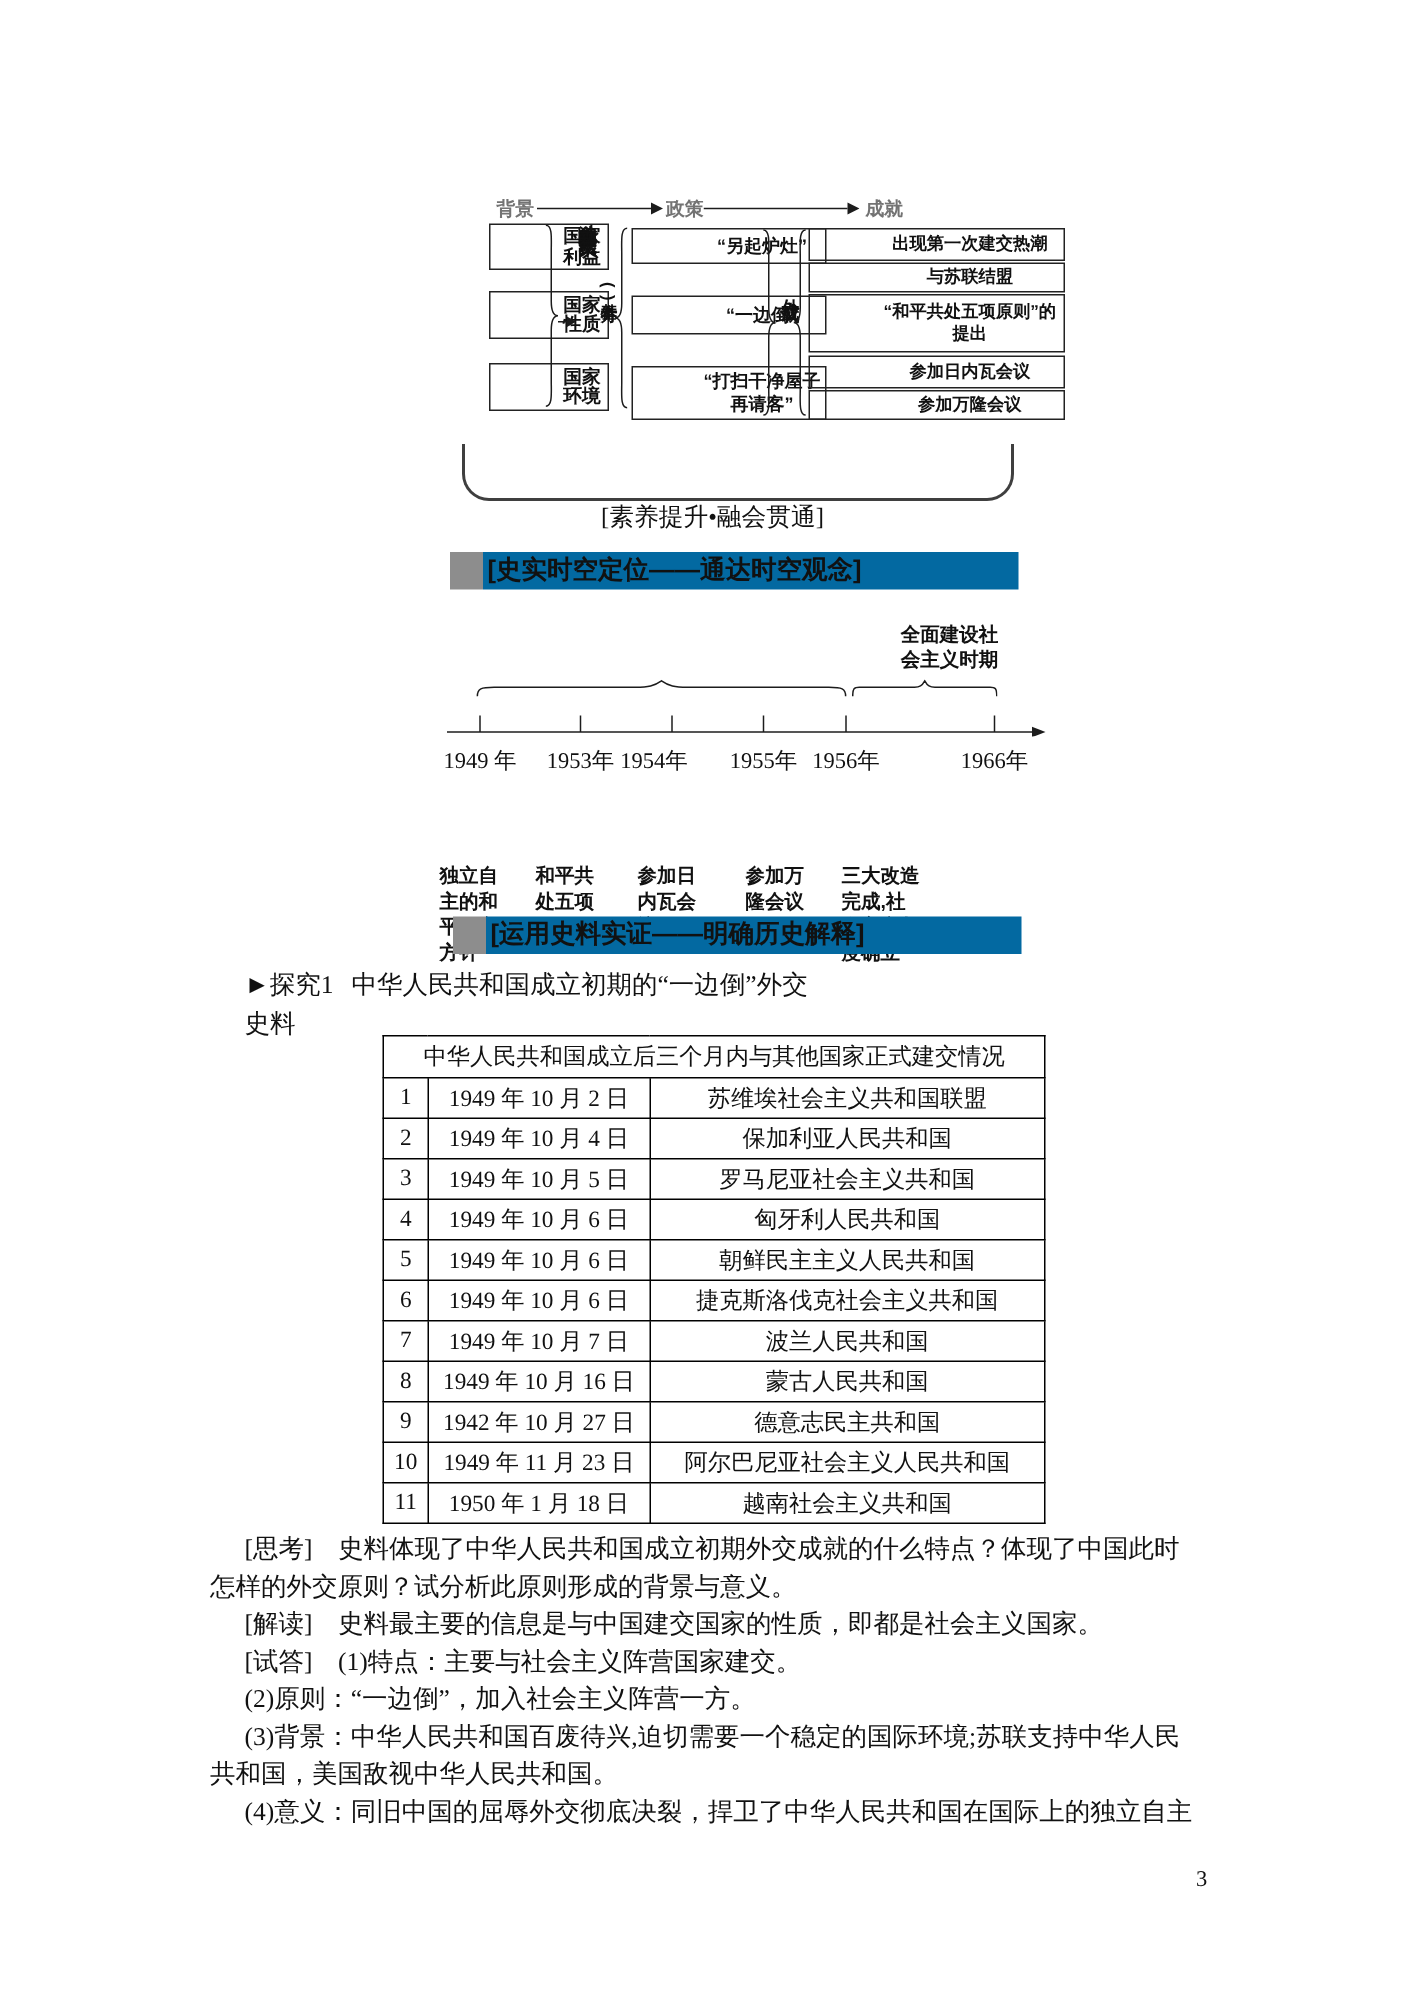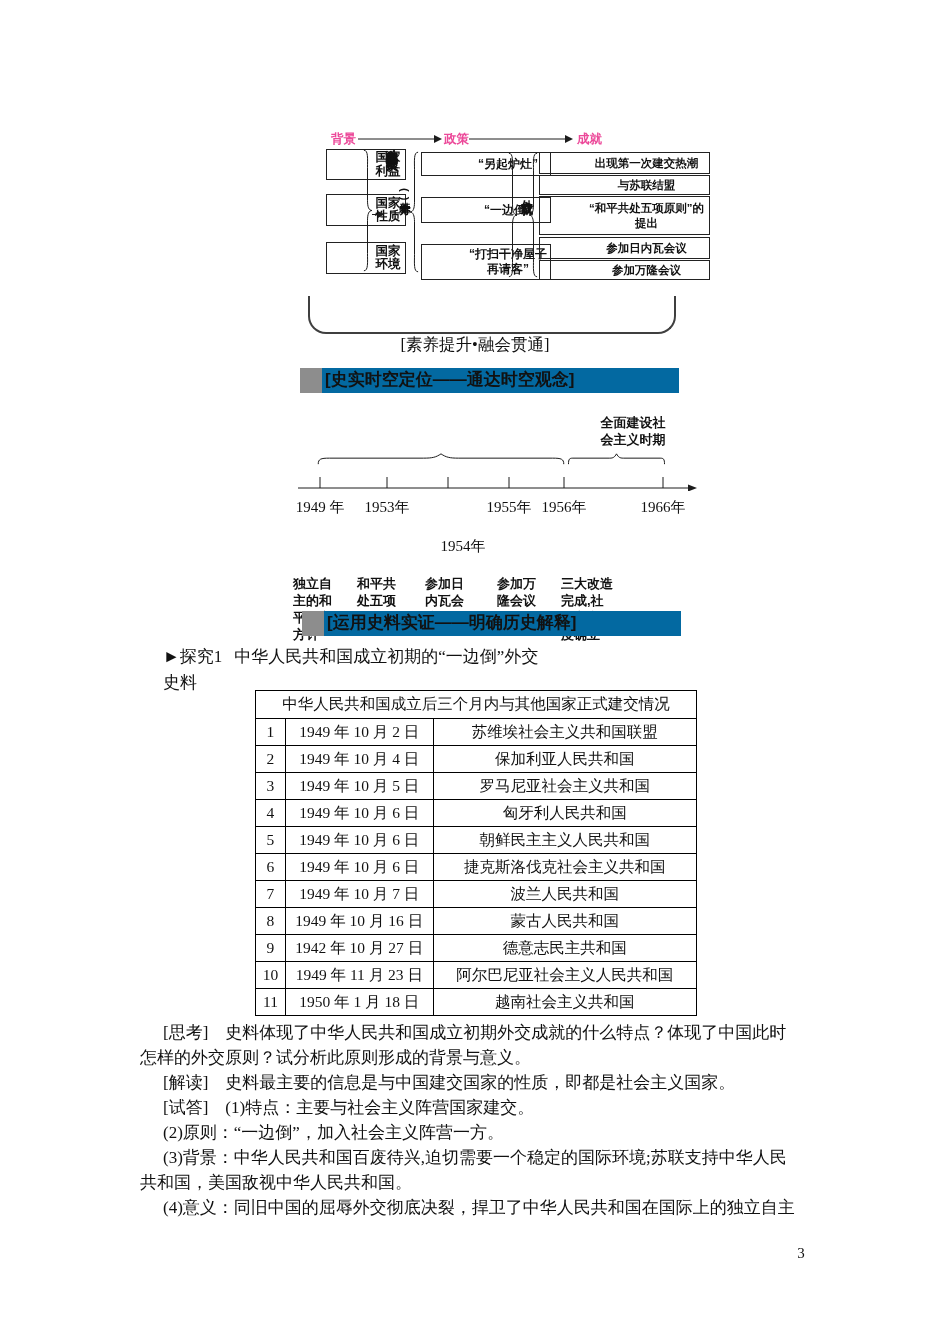--- a/index.html
+++ b/index.html
@@ -2,21 +2,21 @@
 <html><head>
 <meta charset="utf-8">
 <style>
   html,body{margin:0;padding:0;background:#ffffff;}
   #page{position:relative;width:950px;height:1344px;background:#fff;overflow:hidden;
         font-family:"Liberation Serif","DejaVu Serif",serif;color:#111;}
   .abs{position:absolute;}
 
   
   #concept-map{left:300px;top:126px;width:382px;height:182px;}
-  .cm-hdr{position:absolute;top:5px;font:bold 12.5px "Liberation Sans","DejaVu Sans",sans-serif;color:#ec4899;}
+  .cm-hdr{position:absolute;top:5px;font:bold 12.5px "Liberation Sans","DejaVu Sans",sans-serif;color:#737373;}
   .cm-box{position:absolute;border:1px solid #222;display:flex;align-items:center;justify-content:center;
           text-align:center;font-family:"Liberation Sans","DejaVu Sans",sans-serif;color:#111;padding-left:44px;}
   .bgbox{left:26px;width:34px;font-size:12.5px;line-height:13.5px;font-weight:bold;}
   .midbox{left:121px;width:84px;font-size:12px;line-height:15px;font-weight:bold;}
   .achbox{left:239px;width:125px;font-size:11.5px;line-height:15px;font-weight:bold;}
   .vtext{position:absolute;writing-mode:vertical-rl;text-orientation:mixed;
          font-family:"Liberation Sans","DejaVu Sans",sans-serif;font-weight:bold;color:#111;
          letter-spacing:1px;}
   .braceSvg{position:absolute;}
 
@@ -152,21 +152,21 @@
       <line x1="22" y1="3" x2="22" y2="14"></line>
       <line x1="89" y1="3" x2="89" y2="14"></line>
       <line x1="150" y1="3" x2="150" y2="14"></line>
       <line x1="211" y1="3" x2="211" y2="14"></line>
       <line x1="266" y1="3" x2="266" y2="14"></line>
       <line x1="365" y1="3" x2="365" y2="14"></line>
     </svg>
 
     <span class="tl-year" style="left:-2px;">1949 年</span>
     <span class="tl-year" style="left:65px;">1953年</span>
-    <span class="tl-year" style="left:141px;margin-top:39px;">1954年</span>
+    <span class="tl-year" style="left:114px;">1954年</span>
     <span class="tl-year" style="left:187px;">1955年</span>
     <span class="tl-year" style="left:242px;">1956年</span>
     <span class="tl-year" style="left:341px;">1966年</span>
 
     <div class="tl-event" style="left:3px;width:46px;">独立自主的和平外交方针</div>
     <div class="tl-event" style="left:67px;width:46px;">和平共处五项原则</div>
     <div class="tl-event" style="left:135px;width:46px;">参加日内瓦会议</div>
     <div class="tl-event" style="left:207px;width:46px;">参加万隆会议</div>
     <div class="tl-event" style="left:271px;width:54px;">三大改造完成,社会主义制度确立</div>
   </div>

